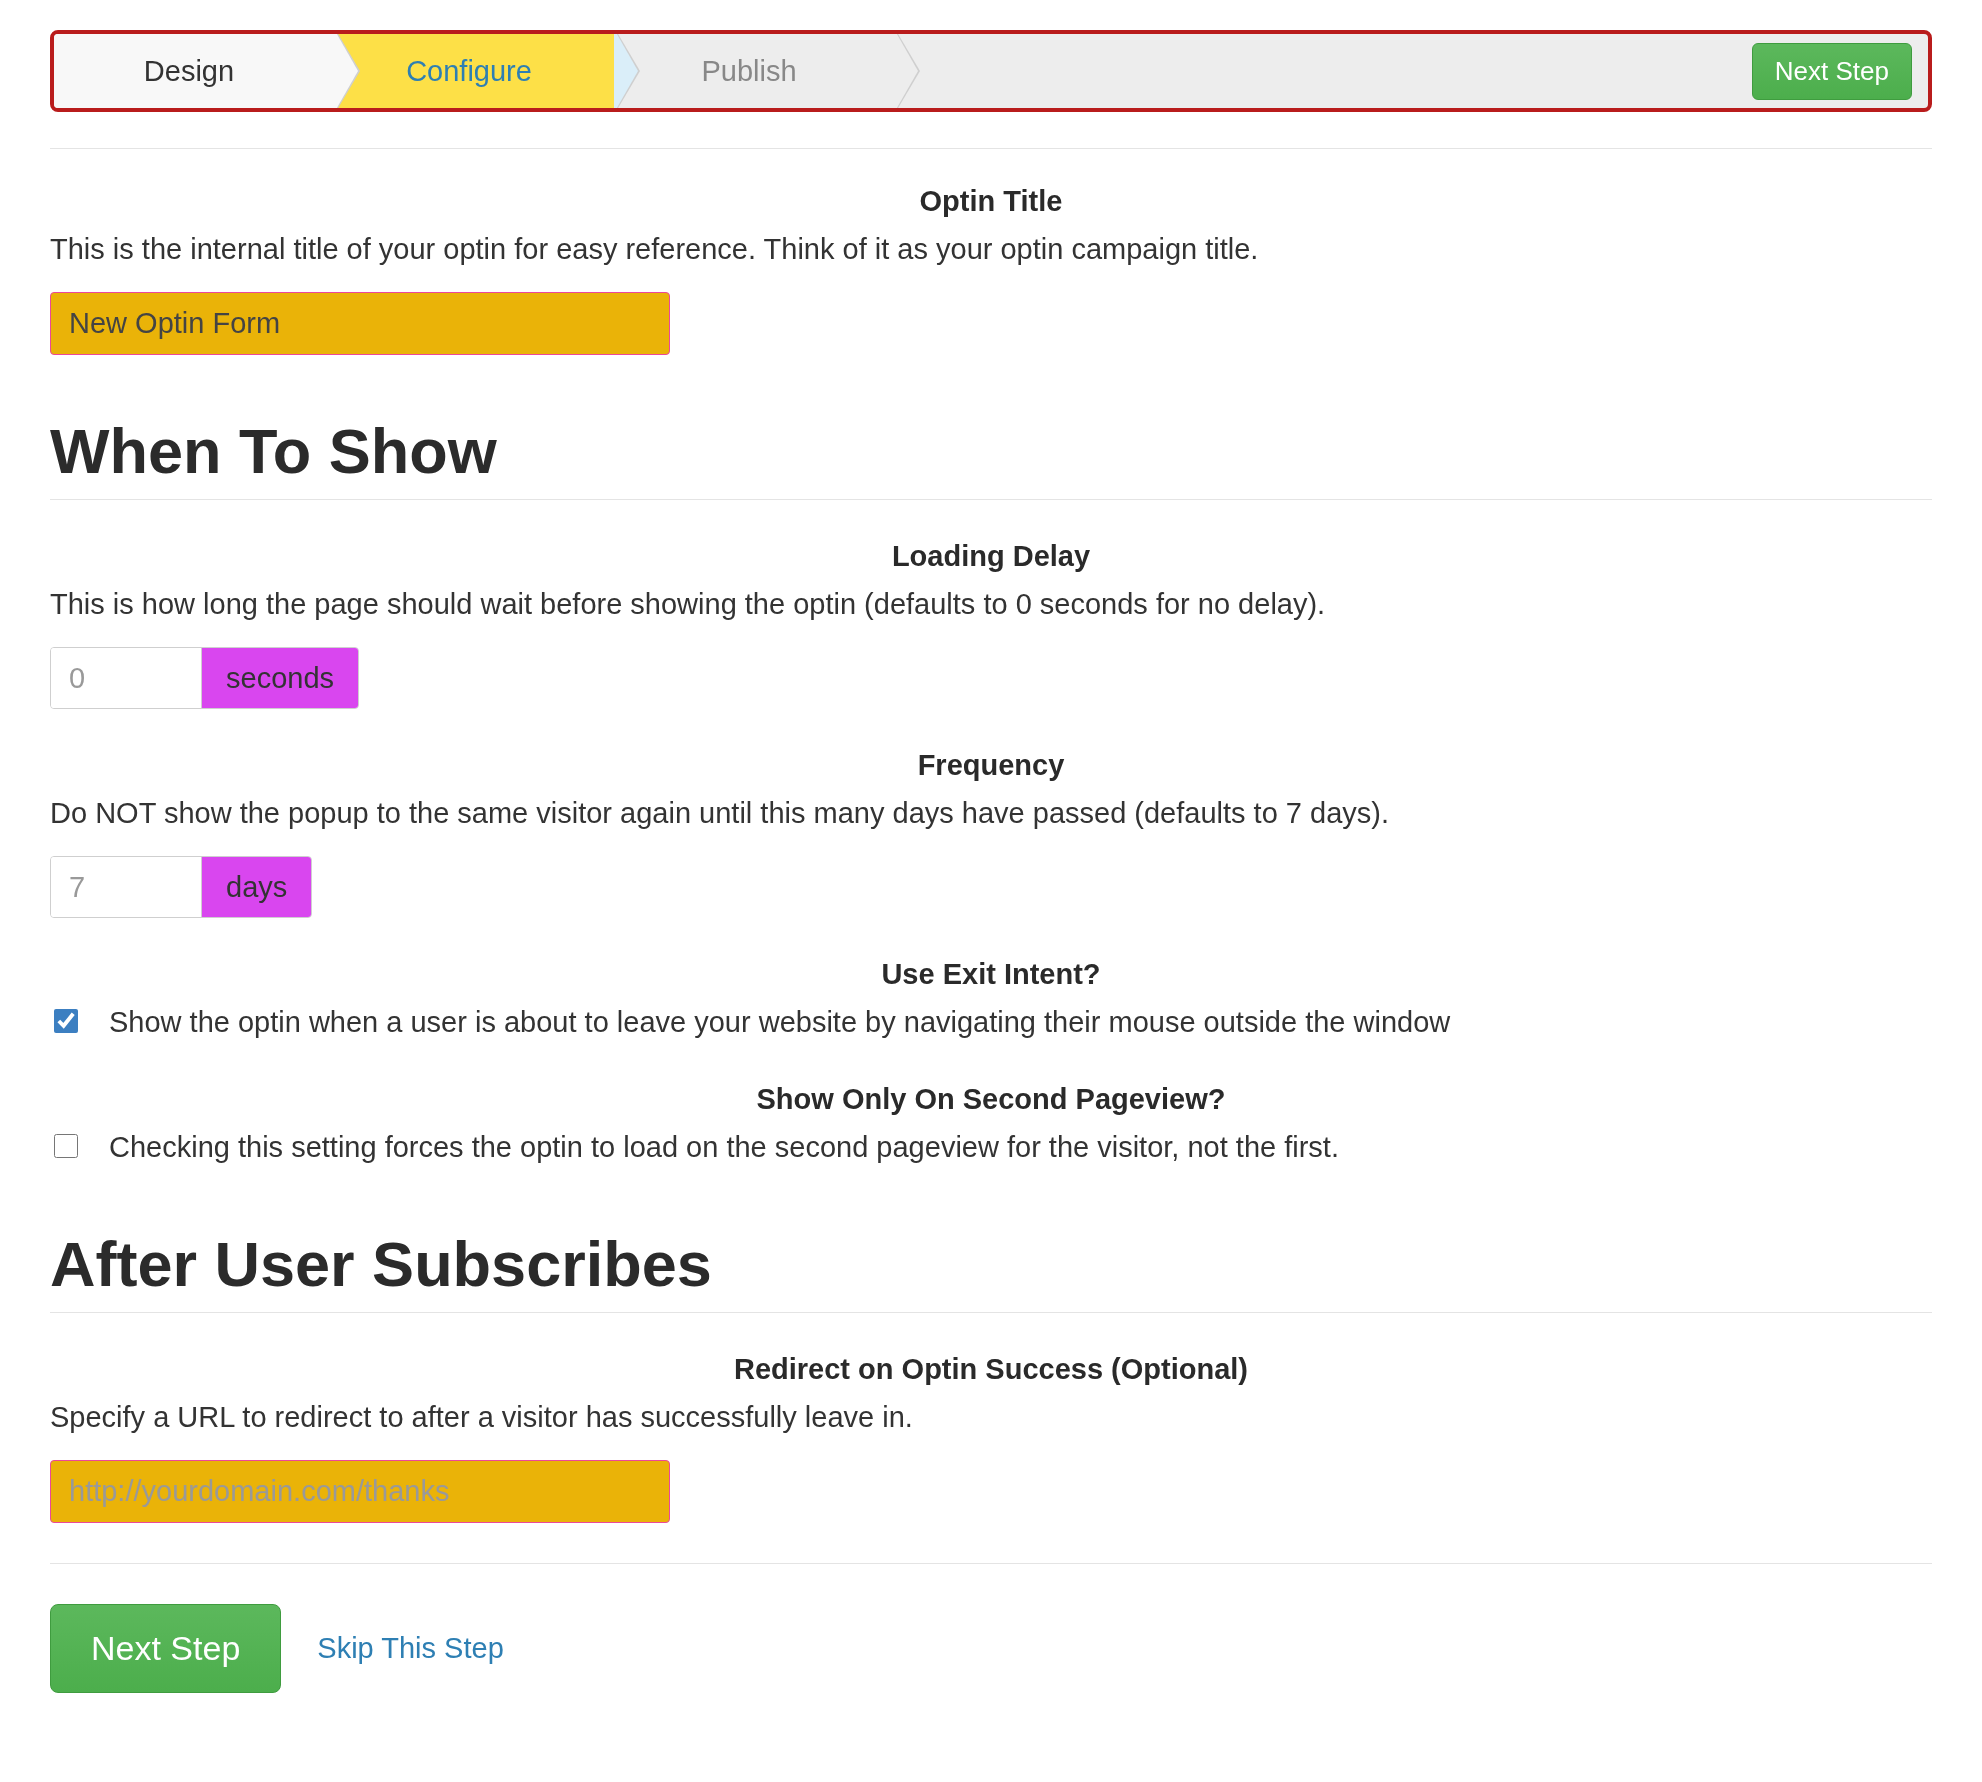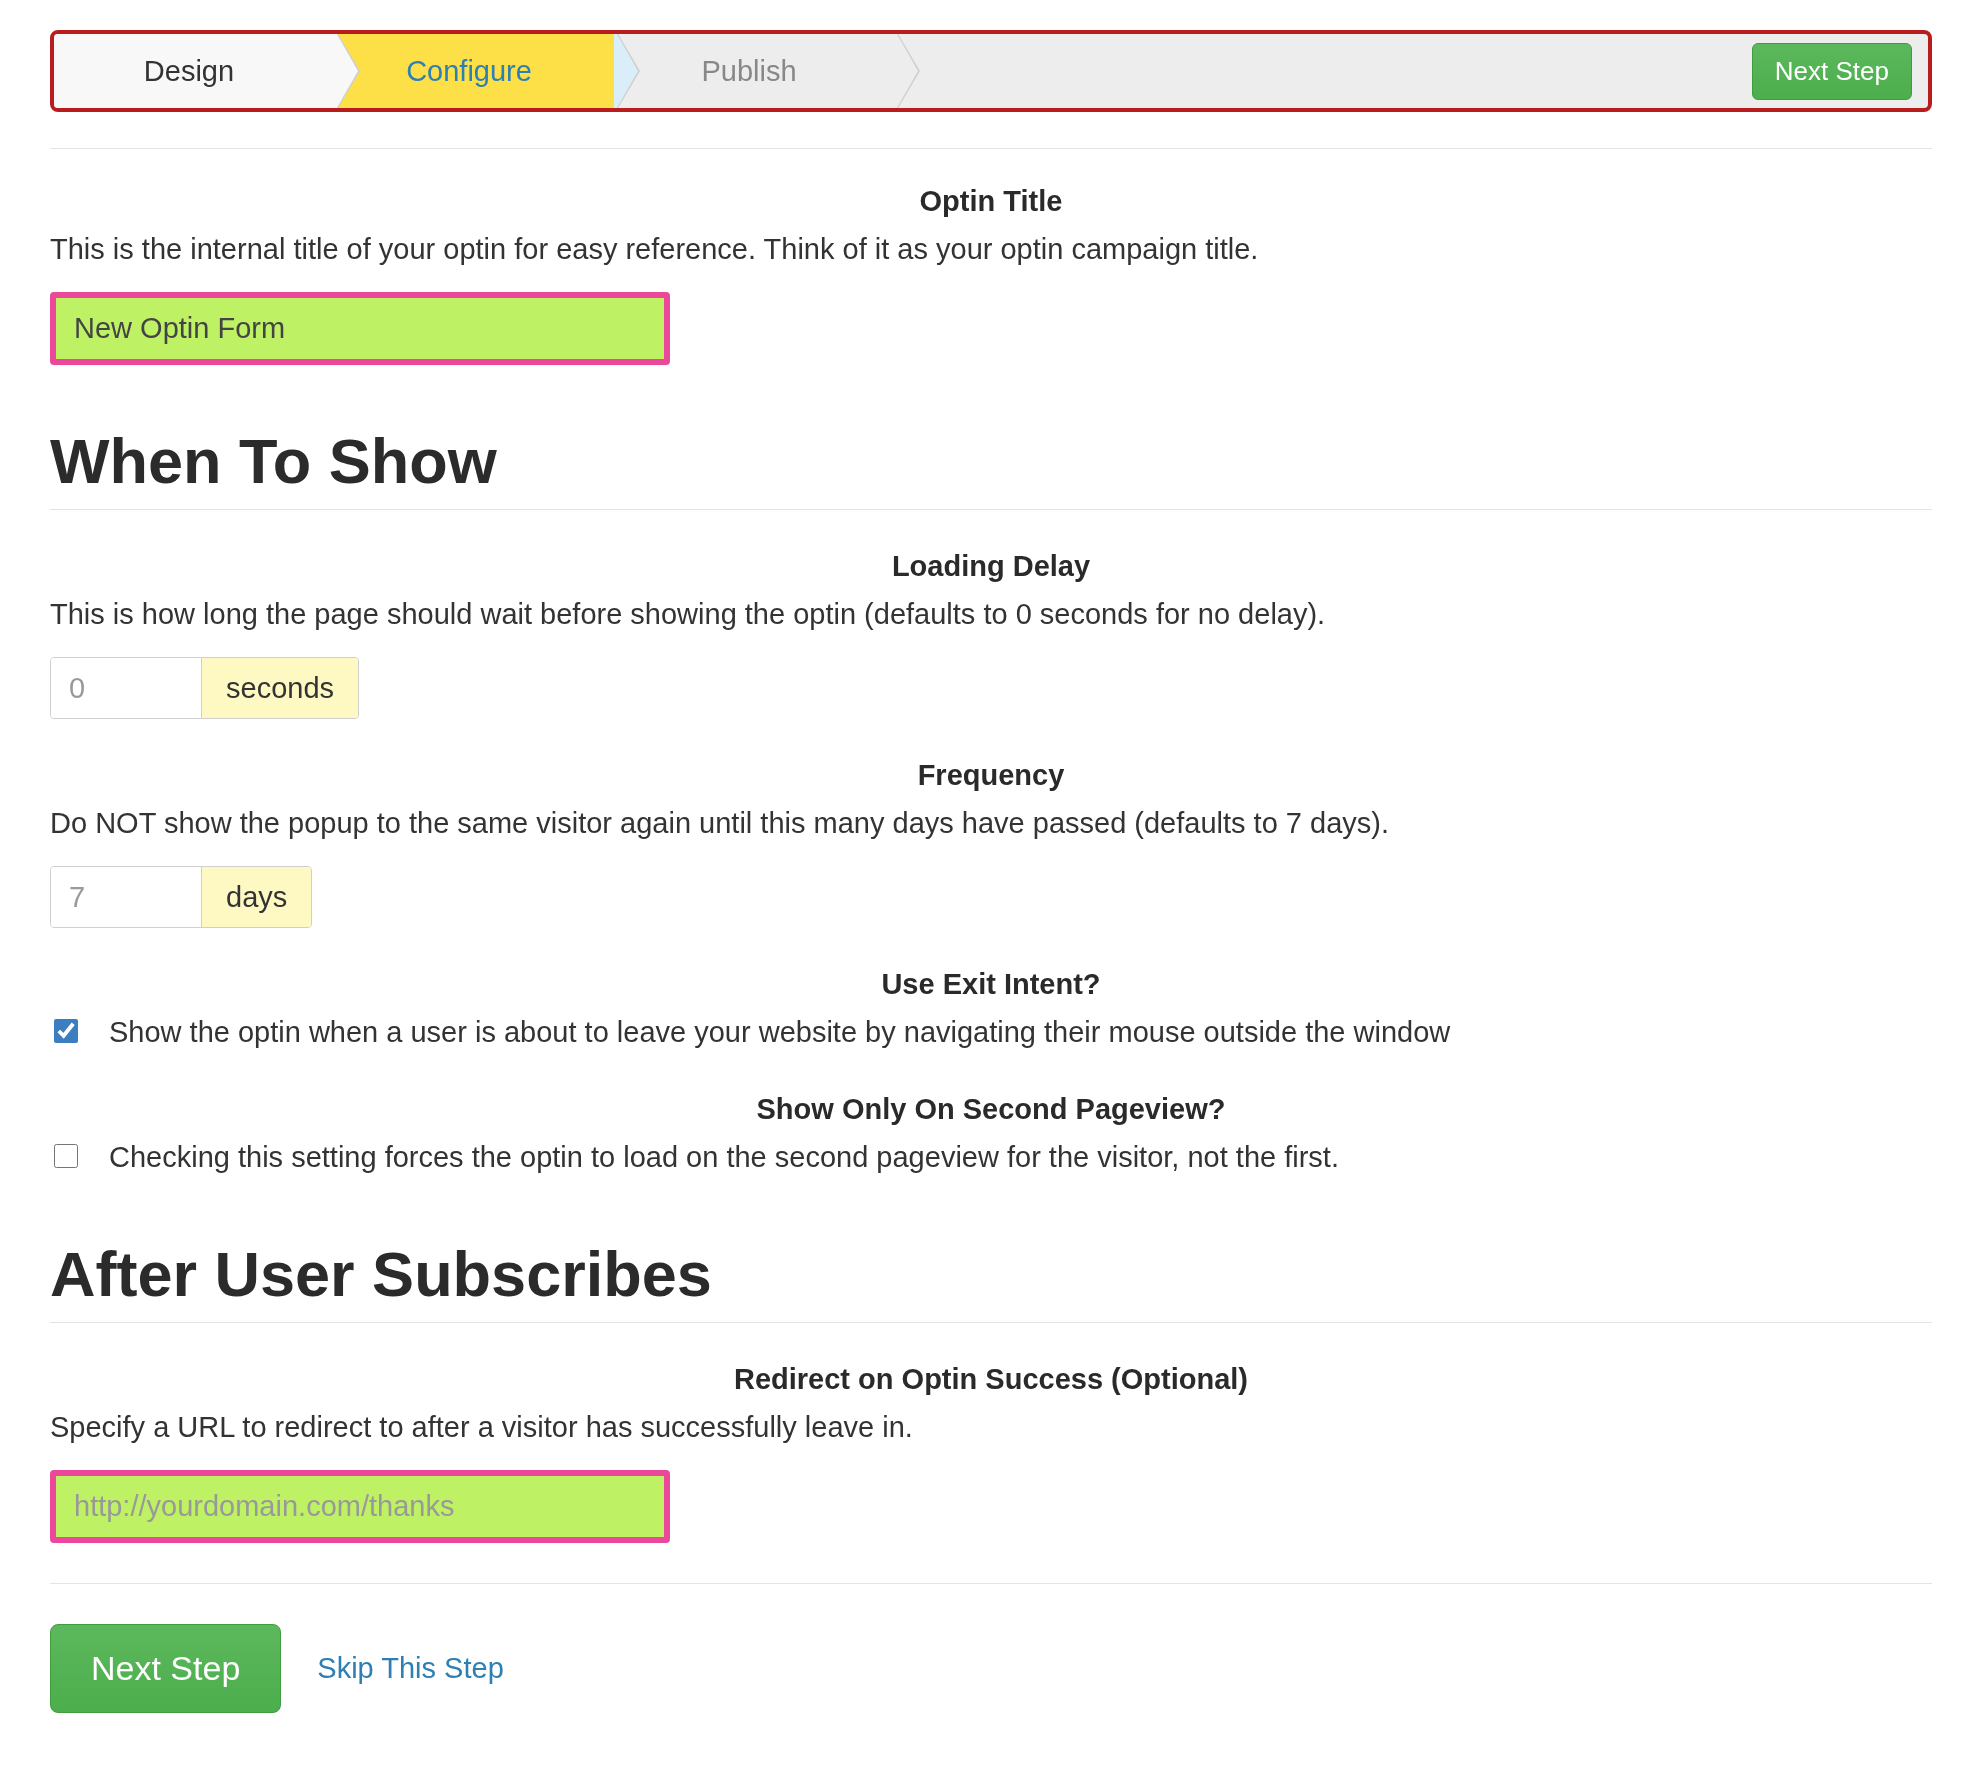--- a/index.html
+++ b/index.html
@@ -120,24 +120,24 @@
     font-size: 29px;
     color: #333;
     margin: 0 0 22px 0;
     line-height: 1.45;
   }
   .text-input {
     width: 620px;
     max-width: 100%;
     font-size: 29px;
     padding: 14px 18px;
-    border: 6px solid #ec4899;
+    border: 1px solid #ec4899;
     border-radius: 4px;
     color: #444;
-    background: #bef264;
+    background: #eab308;
     font-family: inherit;
   }
   .text-input::placeholder { color: #999; }
 
   h2.section {
     font-size: 63px;
     font-weight: 700;
     color: #2b2b2b;
     margin: 60px 0 12px 0;
   }
@@ -159,21 +159,21 @@
     border: none;
     outline: none;
     font-size: 29px;
     padding: 0 18px;
     width: 150px;
     color: #888;
     font-family: inherit;
   }
   .input-addon input::placeholder { color: #999; }
   .addon-label {
-    background: #fef9c3;
+    background: #d946ef;
     color: #333;
     display: flex;
     align-items: center;
     padding: 0 24px;
     font-size: 29px;
     border-left: 1px solid #cfcfcf;
   }
 
   .block { margin-bottom: 40px; }
 

